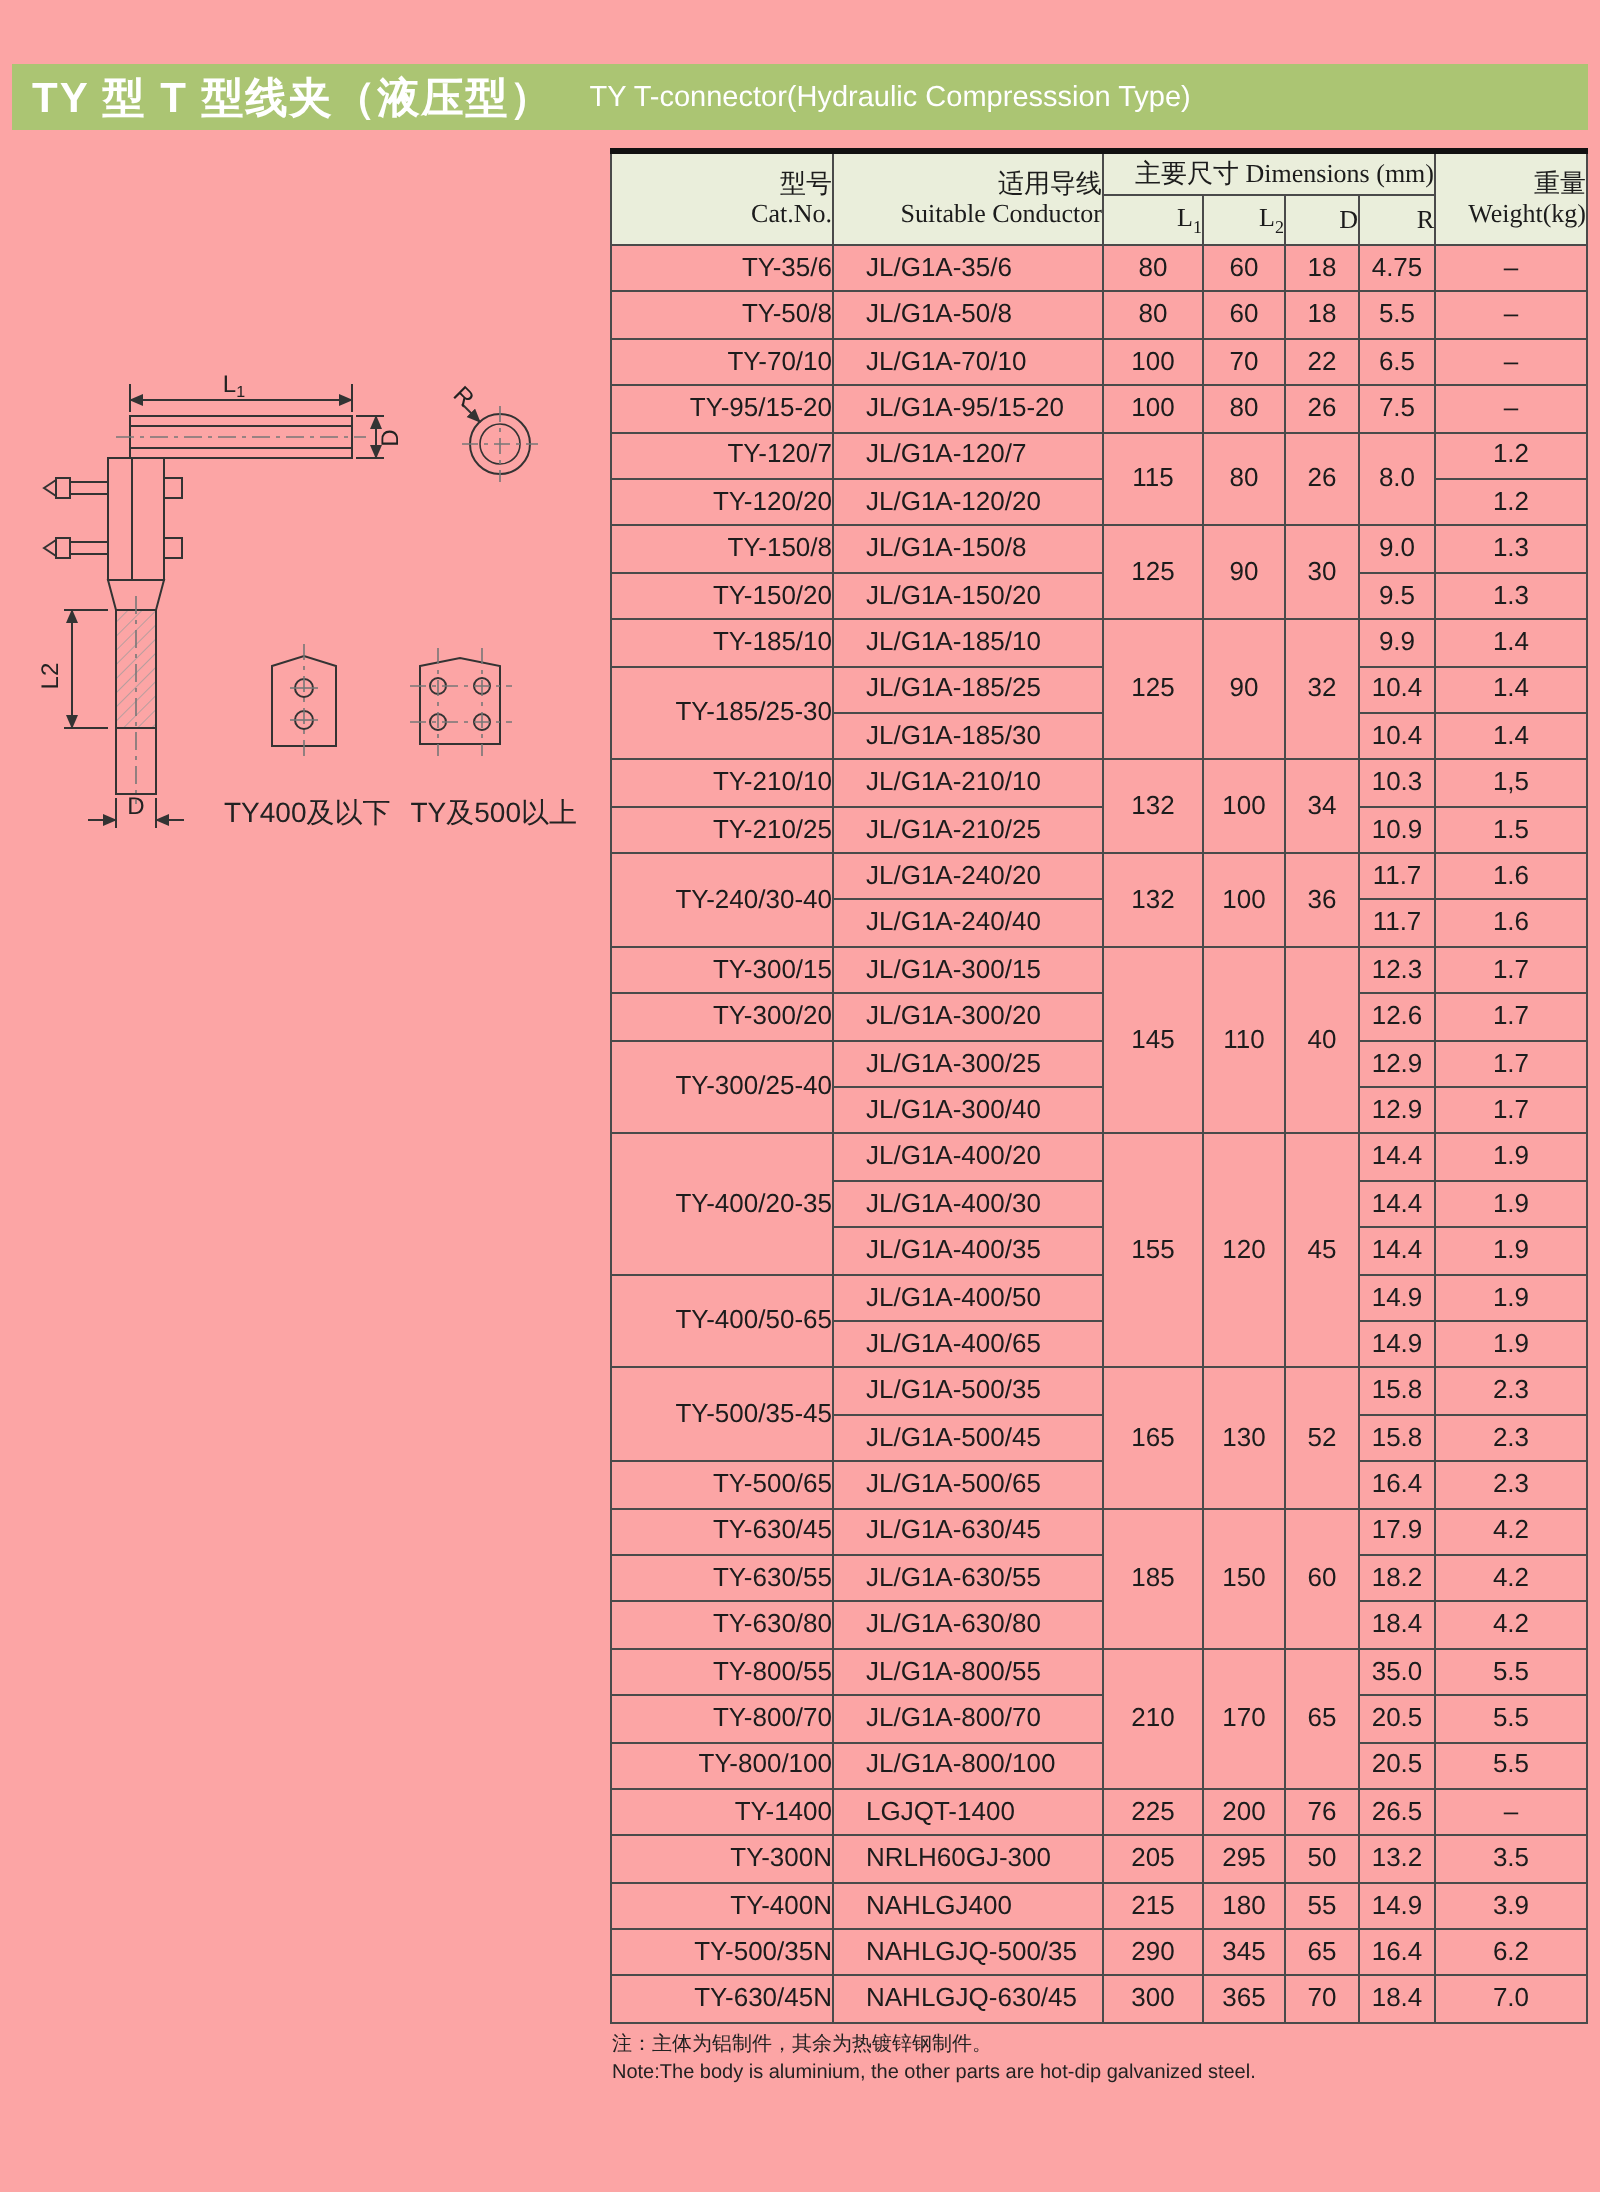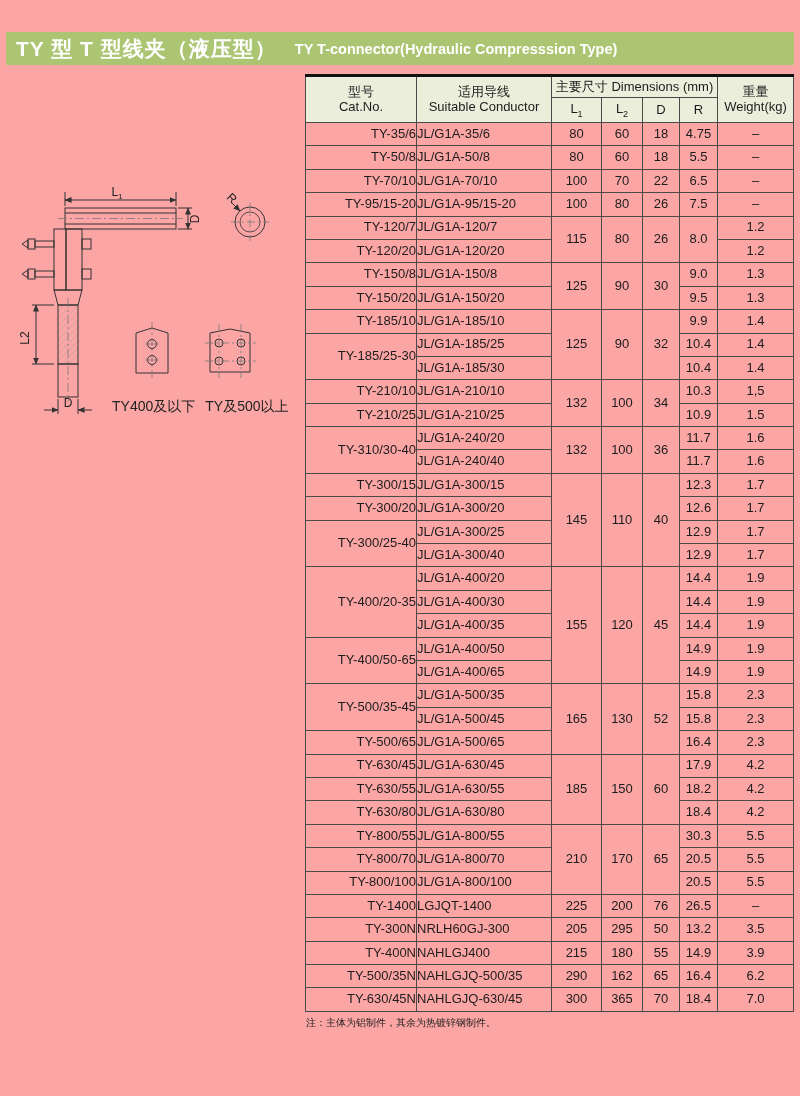--- a/index.html
+++ b/index.html
@@ -3,42 +3,42 @@
 <meta charset="utf-8">
 <style>
   html,body{margin:0;padding:0;background:#fff;}
   .sheet{position:relative;width:800px;height:1096px;background:#fca5a5;overflow:hidden;
          font-family:"Liberation Sans","DejaVu Sans",sans-serif;color:#1a1a1a;}
 
   
   .banner{position:absolute;left:6px;top:32px;width:788px;height:33px;background:#abc573;
           display:flex;align-items:center;gap:18px;padding-left:10px;box-sizing:border-box;}
   .banner .zh{font-size:21px;font-weight:bold;color:#ffffff;letter-spacing:1px;white-space:nowrap;}
-  .banner .en{font-size:14.5px;color:#ffffff;white-space:nowrap;font-weight:bold;}
+  .banner .en{font-size:14.5px;color:#ffffff;white-space:nowrap;}
 
   
   .drawing{position:absolute;left:20px;top:172px;}
   .dl{font-family:"Liberation Sans","DejaVu Sans",sans-serif;font-size:12px;fill:#222;}
   .caption{position:absolute;left:112px;top:398px;font-size:14px;color:#222;white-space:nowrap;}
   .caption span{margin-right:10px;}
 
   
   .table-wrap{position:absolute;left:305px;top:74px;width:488px;}
   table.spec{width:488px;border-collapse:collapse;table-layout:fixed;
              font-size:13px;color:#1c1c1c;border-top:3px solid #111;}
   table.spec th,table.spec td{border:1px solid #4a4a4a;padding:0;line-height:1.12;
              overflow:hidden;white-space:nowrap;}
-  table.spec thead th{background:#eaeedb;font-weight:normal;font-size:13px;text-align:center;}
+  table.spec thead th{background:#eaeedb;font-weight:normal;font-size:13px;text-align:right;font-family:Liberation Serif, serif;}
   table.spec thead .h2l span{display:block;}
   table.spec thead .hdims{height:20px;}
   table.spec thead .hsub{height:24px;}
   table.spec thead sub{font-size:9px;}
   table.spec td{height:22.4px;text-align:center;}
   table.spec td.c0{text-align:right;padding-left:9px;}
-  table.spec td.c1{text-align:left;padding-left:0;}
+  table.spec td.c1{text-align:left;padding-left:16px;}
 
   
   .notes{position:absolute;left:306px;top:1016px;font-size:10px;color:#222;line-height:1.35;}
   .notes div{white-space:nowrap;}
 
   
   .bottom-strip{position:absolute;left:0;top:1100px;width:800px;height:6px;background:#e9e9e9;}
 </style>
 </head>
 <body>
@@ -266,21 +266,21 @@
             <td class="c5">10.3</td>
             <td class="c6">1,5</td>
           </tr>
           <tr>
             <td class="c0">TY-210/25</td>
             <td class="c1">JL/G1A-210/25</td>
             <td class="c5">10.9</td>
             <td class="c6">1.5</td>
           </tr>
           <tr>
-            <td rowspan="2" class="c0">TY-310/30-40</td>
+            <td rowspan="2" class="c0">TY-240/30-40</td>
             <td class="c1">JL/G1A-240/20</td>
             <td rowspan="2" class="c2">132</td>
             <td rowspan="2" class="c3">100</td>
             <td rowspan="2" class="c4">36</td>
             <td class="c5">11.7</td>
             <td class="c6">1.6</td>
           </tr>
           <tr>
             <td class="c1">JL/G1A-240/40</td>
             <td class="c5">11.7</td>
@@ -382,21 +382,21 @@
             <td class="c1">JL/G1A-630/80</td>
             <td class="c5">18.4</td>
             <td class="c6">4.2</td>
           </tr>
           <tr>
             <td class="c0">TY-800/55</td>
             <td class="c1">JL/G1A-800/55</td>
             <td rowspan="3" class="c2">210</td>
             <td rowspan="3" class="c3">170</td>
             <td rowspan="3" class="c4">65</td>
-            <td class="c5">30.3</td>
+            <td class="c5">35.0</td>
             <td class="c6">5.5</td>
           </tr>
           <tr>
             <td class="c0">TY-800/70</td>
             <td class="c1">JL/G1A-800/70</td>
             <td class="c5">20.5</td>
             <td class="c6">5.5</td>
           </tr>
           <tr>
             <td class="c0">TY-800/100</td>
@@ -428,36 +428,37 @@
             <td class="c2">215</td>
             <td class="c3">180</td>
             <td class="c4">55</td>
             <td class="c5">14.9</td>
             <td class="c6">3.9</td>
           </tr>
           <tr>
             <td class="c0">TY-500/35N</td>
             <td class="c1">NAHLGJQ-500/35</td>
             <td class="c2">290</td>
-            <td class="c3">162</td>
+            <td class="c3">345</td>
             <td class="c4">65</td>
             <td class="c5">16.4</td>
             <td class="c6">6.2</td>
           </tr>
           <tr>
             <td class="c0">TY-630/45N</td>
             <td class="c1">NAHLGJQ-630/45</td>
             <td class="c2">300</td>
             <td class="c3">365</td>
             <td class="c4">70</td>
             <td class="c5">18.4</td>
             <td class="c6">7.0</td>
           </tr>
         </tbody>
     </table>
   </div>
 
   <div class="notes">
     <div>注：主体为铝制件，其余为热镀锌钢制件。</div>
+    <div>Note:The body is aluminium, the other parts are hot-dip galvanized steel.</div>
   </div>
 
   <div class="bottom-strip"></div>
 </div>
 
 </body></html>

